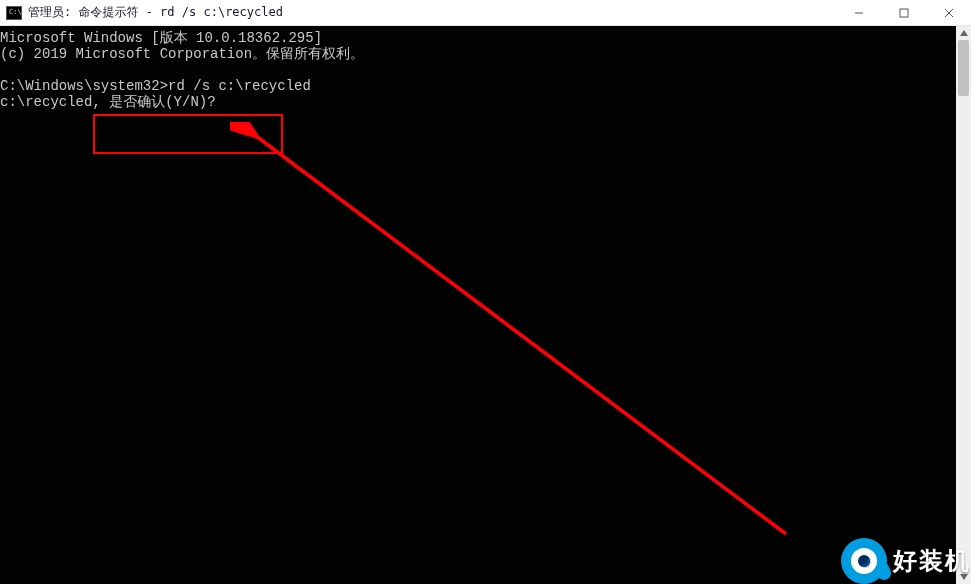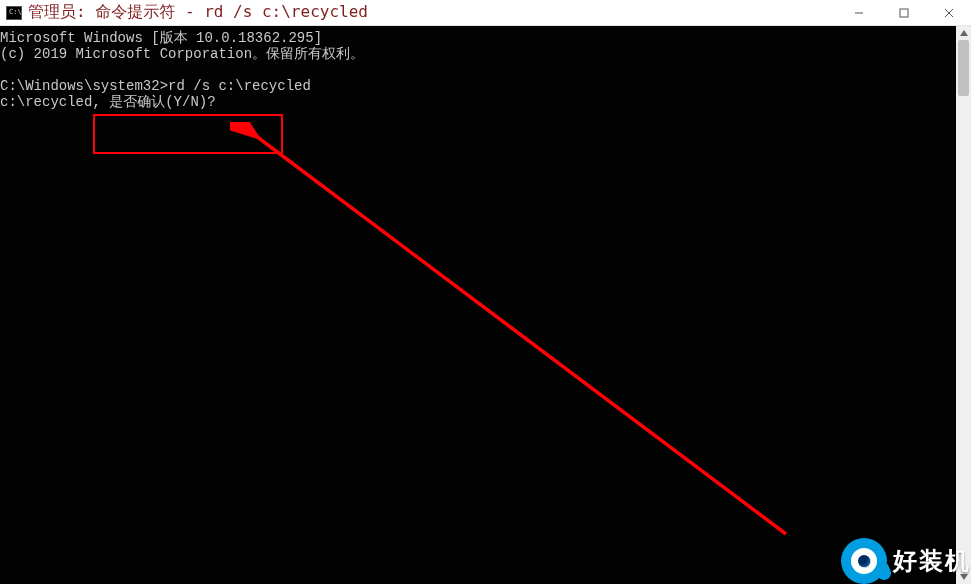--- a/index.html
+++ b/index.html
@@ -18,22 +18,22 @@
     background: #fff;
     display: flex;
     flex-direction: column;
   }
   .titlebar {
     height: 26px;
     background: #fff;
     display: flex;
     align-items: center;
     padding-left: 6px;
-    font-size: 16px;
-    color: #7f1d1d;
+    font-size: 12px;
+    color: #0f172a;
     border-bottom: 1px solid #e6e6e6;
   }
   .titlebar .icon {
     width: 16px; height: 14px;
     margin-right: 6px;
     display: inline-flex;
     align-items: center;
     justify-content: center;
     background: #000;
     border: 1px solid #555;

